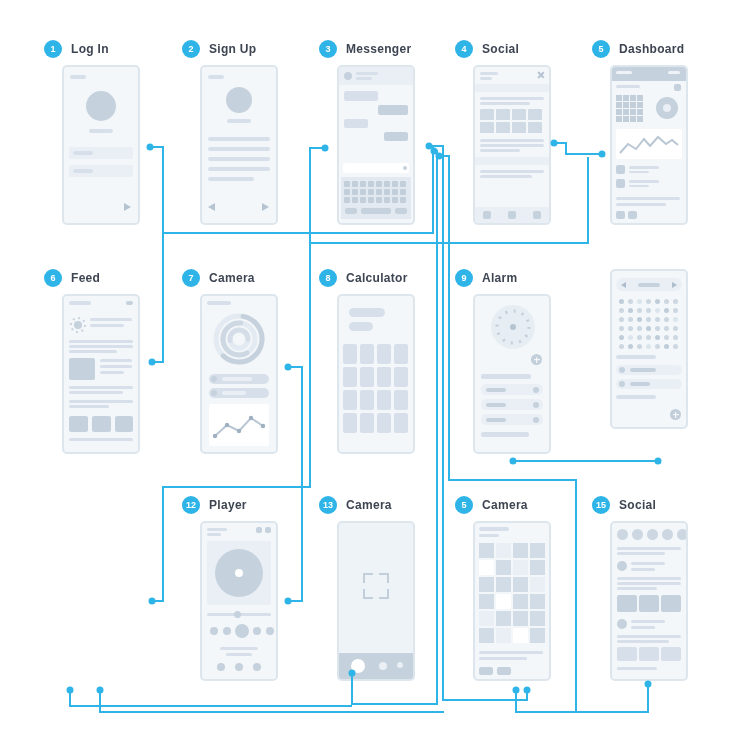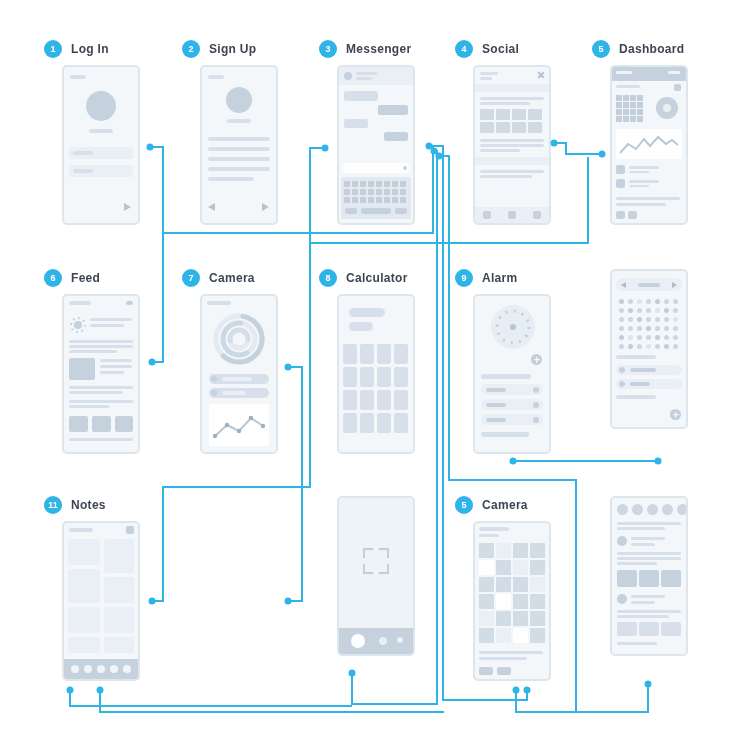--- a/index.html
+++ b/index.html
@@ -446,50 +446,55 @@
       </div>
       <div class="e lt pill" style="left:4px;top:108px;width:66px;height:10px">
         <i class="e dk ci" style="left:3px;top:2px;width:6px;height:6px"></i>
         <i class="e dk" style="left:14px;top:3px;width:20px;height:4px"></i>
       </div>
       <i class="e" style="left:4px;top:124px;width:40px;height:4px"></i>
       <i class="plus" style="left:58px;top:138px;width:11px;height:11px"></i>
     </div>
   </div>
 
-  <div class="card" style="left:44px;top:496px">
-    <div class="head">
-      <div class="badge">11</div>
-      <div class="title">Notes</div>
-    </div>
-    <div class="phone">
-      <i class="e" style="left:5px;top:5px;width:24px;height:4px"></i>
-      <i class="e dk" style="left:62px;top:3px;width:8px;height:8px"></i>
-      <i class="e lt" style="left:4px;top:16px;width:32px;height:26px"></i>
-      <i class="e lt" style="left:40px;top:16px;width:30px;height:34px"></i>
-      <i class="e lt" style="left:4px;top:46px;width:32px;height:34px"></i>
-      <i class="e lt" style="left:40px;top:54px;width:30px;height:26px"></i>
-      <i class="e lt" style="left:4px;top:84px;width:32px;height:26px"></i>
-      <i class="e lt" style="left:40px;top:84px;width:30px;height:26px"></i>
-      <i class="e lt" style="left:4px;top:114px;width:32px;height:16px"></i>
-      <i class="e lt" style="left:40px;top:114px;width:30px;height:16px"></i>
-      <div class="e dk sq0" style="left:0;top:136px;width:74px;height:20px">
-        <div class="flexrow" style="left:7px;top:6px;gap:5px">
-            <i class="nav-dot"></i>
-            <i class="nav-dot"></i>
-            <i class="nav-dot"></i>
-            <i class="nav-dot"></i>
-            <i class="nav-dot"></i>
-          </div>
-      </div>
-    </div>
-  </div>
-
+
+  <div class="card" style="left:182px;top:496px">
+    <div class="head">
+      <div class="badge">12</div>
+      <div class="title">Player</div>
+    </div>
+    <div class="phone">
+      <i class="e" style="left:5px;top:5px;width:20px;height:3px"></i>
+      <i class="e" style="left:5px;top:10px;width:14px;height:3px"></i>
+      <i class="e dk" style="left:54px;top:4px;width:6px;height:6px"></i>
+      <i class="e dk" style="left:63px;top:4px;width:6px;height:6px"></i>
+      <div class="e lt" style="left:5px;top:18px;width:64px;height:64px">
+        <i class="e dk ci" style="left:8px;top:8px;width:48px;height:48px"></i>
+        <i class="e wh ci" style="left:28px;top:28px;width:8px;height:8px"></i>
+      </div>
+      <i class="e" style="left:5px;top:90px;width:64px;height:3px"></i>
+      <i class="e dk ci" style="left:32px;top:88px;width:7px;height:7px"></i>
+      <i class="e dk ci" style="left:8px;top:104px;width:8px;height:8px"></i>
+      <i class="e dk ci" style="left:21px;top:104px;width:8px;height:8px"></i>
+      <i class="e dk ci" style="left:33px;top:101px;width:14px;height:14px"></i>
+      <i class="e dk ci" style="left:51px;top:104px;width:8px;height:8px"></i>
+      <i class="e dk ci" style="left:64px;top:104px;width:8px;height:8px"></i>
+      <i class="e" style="left:18px;top:124px;width:38px;height:3px"></i>
+      <i class="e" style="left:24px;top:130px;width:26px;height:3px"></i>
+      <i class="e dk ci" style="left:15px;top:140px;width:8px;height:8px"></i>
+      <i class="e dk ci" style="left:33px;top:140px;width:8px;height:8px"></i>
+      <i class="e dk ci" style="left:51px;top:140px;width:8px;height:8px"></i>
+    </div>
+  </div>
 
   <div class="card" style="left:319px;top:496px">
+    <div class="head">
+      <div class="badge">13</div>
+      <div class="title">Camera</div>
+    </div>
     <div class="phone" style="background:#eef3f7">
       <div class="abs" style="left:24px;top:50px;width:26px;height:26px">
         <i class="fc" style="left:0;top:0;border-left:2px solid #c2ceda;border-top:2px solid #c2ceda"></i>
         <i class="fc" style="right:0;top:0;border-right:2px solid #c2ceda;border-top:2px solid #c2ceda"></i>
         <i class="fc" style="left:0;bottom:0;border-left:2px solid #c2ceda;border-bottom:2px solid #c2ceda"></i>
         <i class="fc" style="right:0;bottom:0;border-right:2px solid #c2ceda;border-bottom:2px solid #c2ceda"></i>
       </div>
       <div class="e dk sq0" style="left:0;top:130px;width:74px;height:26px">
         <i class="e wh ci" style="left:12px;top:6px;width:14px;height:14px"></i>
         <i class="e lt ci" style="left:40px;top:9px;width:8px;height:8px"></i>
@@ -533,20 +538,24 @@
           <i class="gal-cell"></i>
         </div>
       <i class="e" style="left:4px;top:128px;width:64px;height:3px"></i>
       <i class="e" style="left:4px;top:134px;width:48px;height:3px"></i>
       <i class="e dk" style="left:4px;top:144px;width:14px;height:8px"></i>
       <i class="e dk" style="left:22px;top:144px;width:14px;height:8px"></i>
     </div>
   </div>
 
   <div class="card" style="left:592px;top:496px">
+    <div class="head">
+      <div class="badge">15</div>
+      <div class="title">Social</div>
+    </div>
     <div class="phone">
       <div class="flexrow" style="left:5px;top:6px;gap:4px">
           <i class="story"></i>
           <i class="story"></i>
           <i class="story"></i>
           <i class="story"></i>
           <i class="story"></i>
         </div>
       <i class="e" style="left:5px;top:24px;width:64px;height:3px"></i>
       <i class="e" style="left:5px;top:29px;width:48px;height:3px"></i>

